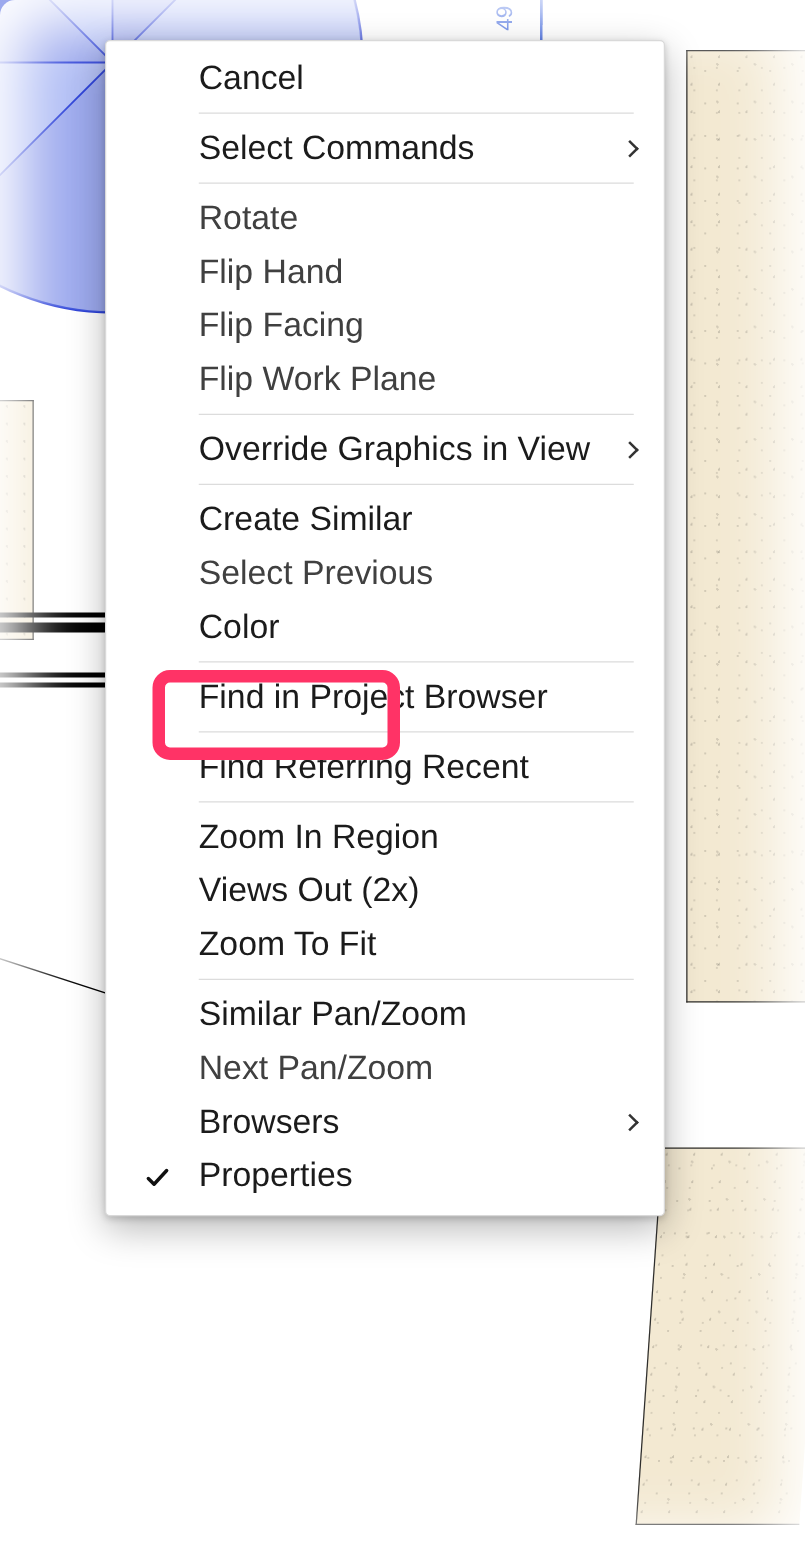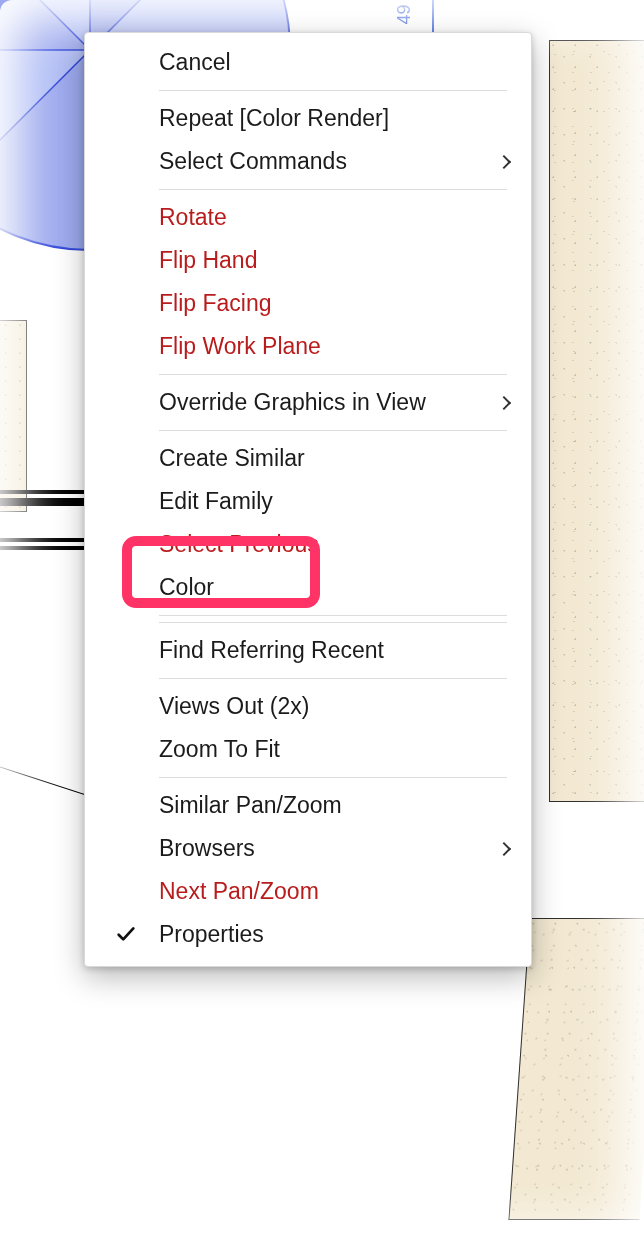--- a/index.html
+++ b/index.html
@@ -98,37 +98,37 @@
     padding: 8px 0 10px 0;
     z-index: 10;
     box-sizing: border-box;
   }
   .menu-item {
     position: relative;
     display: flex;
     align-items: center;
     height: 43px;
     padding: 0 24px 0 74px;
-    font-size: 23px;
+    font-size: 27px;
     color: #1b1b1b;
     cursor: default;
     white-space: nowrap;
   }
   .menu-item.sub::after {
     content: "";
     position: absolute;
     right: 22px;
     top: 50%;
     width: 8px;
     height: 8px;
     border-top: 2px solid #333;
     border-right: 2px solid #333;
     transform: translateY(-50%) rotate(45deg);
   }
-  .menu-item.disabled { color: #b91c1c; align-items: center; }
+  .menu-item.disabled { color: #404040; align-items: center; }
   .menu-sep {
     height: 1px;
     margin: 6px 24px 6px 74px;
     background: #dcdcdc;
   }
   .menu-item .check {
     position: absolute;
     left: 30px;
     top: 50%;
     transform: translateY(-55%);
@@ -191,23 +191,20 @@
 <div class="dim-tick2"></div>
 <div class="dim-label">49</div>
 
 <div class="vignette"></div>
 
 <div class="menu" id="menu">
     <div class="menu-item">
       <span class="menu-label">Cancel</span>
     </div>
     <div class="menu-sep"></div>
-    <div class="menu-item">
-      <span class="menu-label">Repeat [Color Render]</span>
-    </div>
     <div class="menu-item sub">
       <span class="menu-label">Select Commands</span>
     </div>
     <div class="menu-sep"></div>
     <div class="menu-item disabled">
       <span class="menu-label">Rotate</span>
     </div>
     <div class="menu-item disabled">
       <span class="menu-label">Flip Hand</span>
     </div>
@@ -218,50 +215,53 @@
       <span class="menu-label">Flip Work Plane</span>
     </div>
     <div class="menu-sep"></div>
     <div class="menu-item sub">
       <span class="menu-label">Override Graphics in View</span>
     </div>
     <div class="menu-sep"></div>
     <div class="menu-item">
       <span class="menu-label">Create Similar</span>
     </div>
-    <div class="menu-item">
-      <span class="menu-label">Edit Family</span>
-    </div>
     <div class="menu-item disabled">
       <span class="menu-label">Select Previous</span>
     </div>
     <div class="menu-item">
       <span class="menu-label">Color</span>
     </div>
     <div class="menu-sep"></div>
+    <div class="menu-item">
+      <span class="menu-label">Find in Project Browser</span>
+    </div>
     <div class="menu-sep"></div>
     <div class="menu-item">
       <span class="menu-label">Find Referring Recent</span>
     </div>
     <div class="menu-sep"></div>
     <div class="menu-item">
+      <span class="menu-label">Zoom In Region</span>
+    </div>
+    <div class="menu-item">
       <span class="menu-label">Views Out (2x)</span>
     </div>
     <div class="menu-item">
       <span class="menu-label">Zoom To Fit</span>
     </div>
     <div class="menu-sep"></div>
     <div class="menu-item">
       <span class="menu-label">Similar Pan/Zoom</span>
+    </div>
+    <div class="menu-item disabled">
+      <span class="menu-label">Next Pan/Zoom</span>
     </div>
     <div class="menu-item sub">
       <span class="menu-label">Browsers</span>
-    </div>
-    <div class="menu-item disabled">
-      <span class="menu-label">Next Pan/Zoom</span>
     </div>
     <div class="menu-item">
       <span class="check"><svg viewBox="0 0 24 24">
           <path d="M4 13 L9 18 L20 6" fill="none" stroke="#111" stroke-width="3" stroke-linecap="round" stroke-linejoin="round"></path>
         </svg></span>
       <span class="menu-label">Properties</span>
     </div>
   </div>
 
 <div class="highlight"></div>

